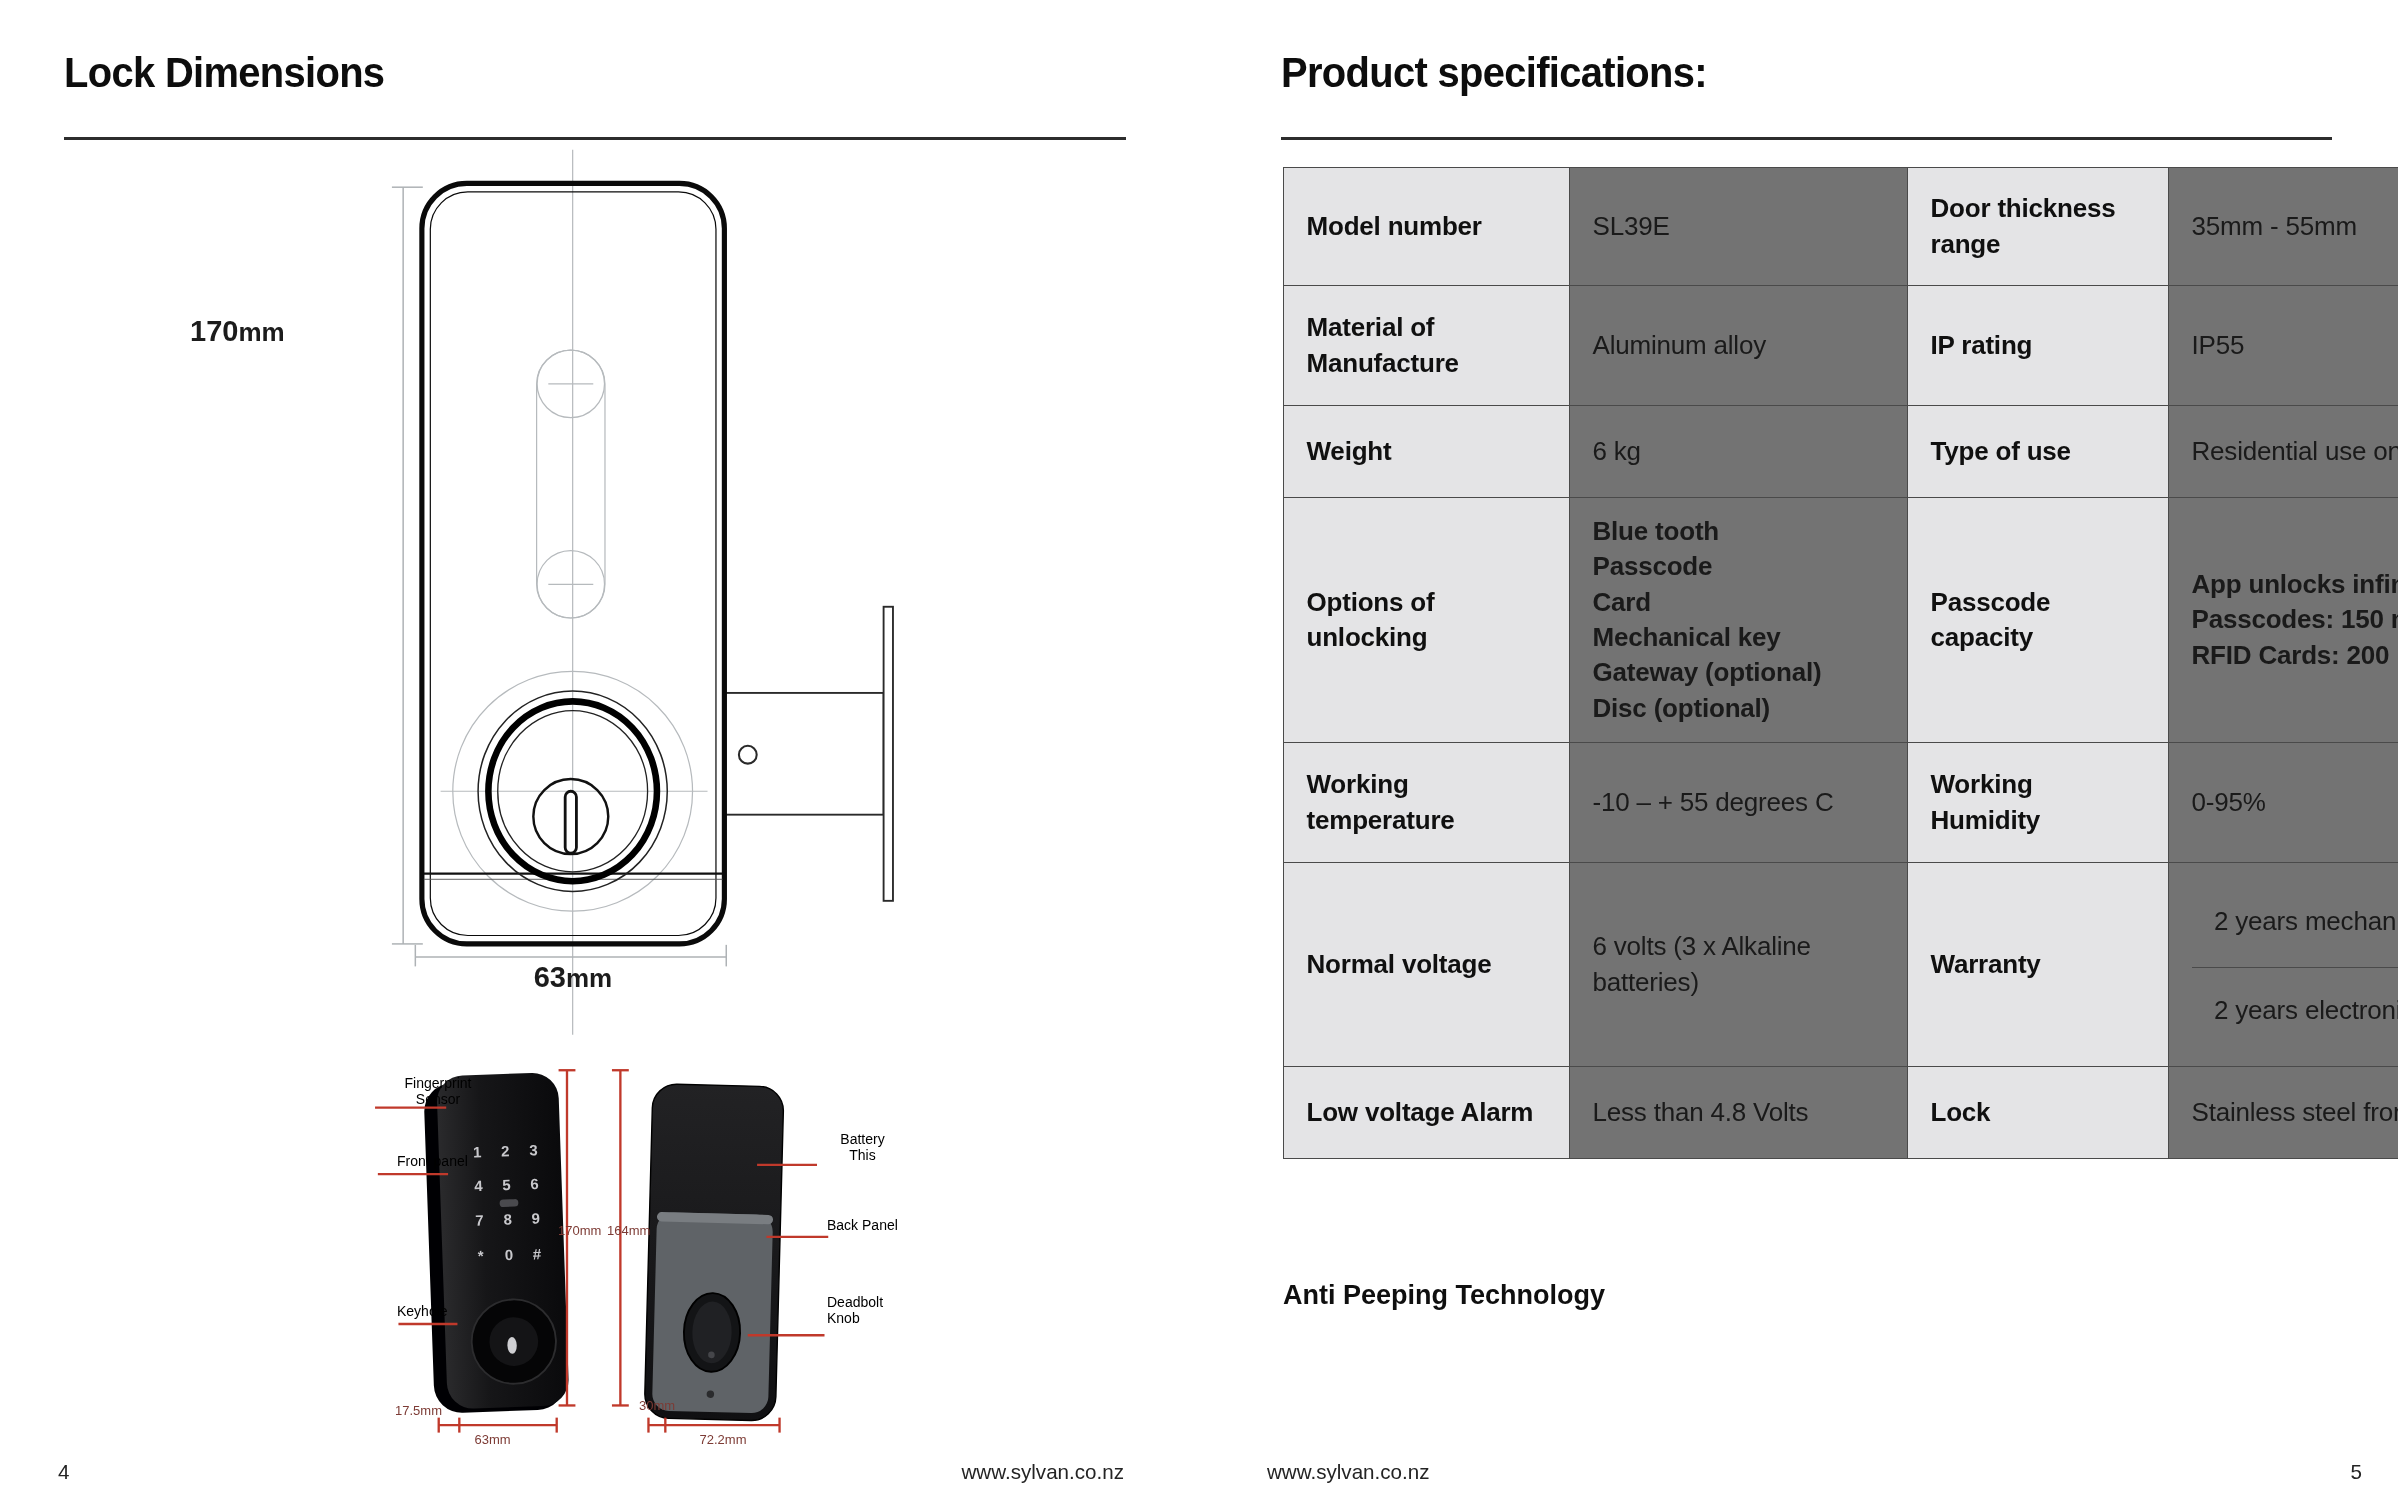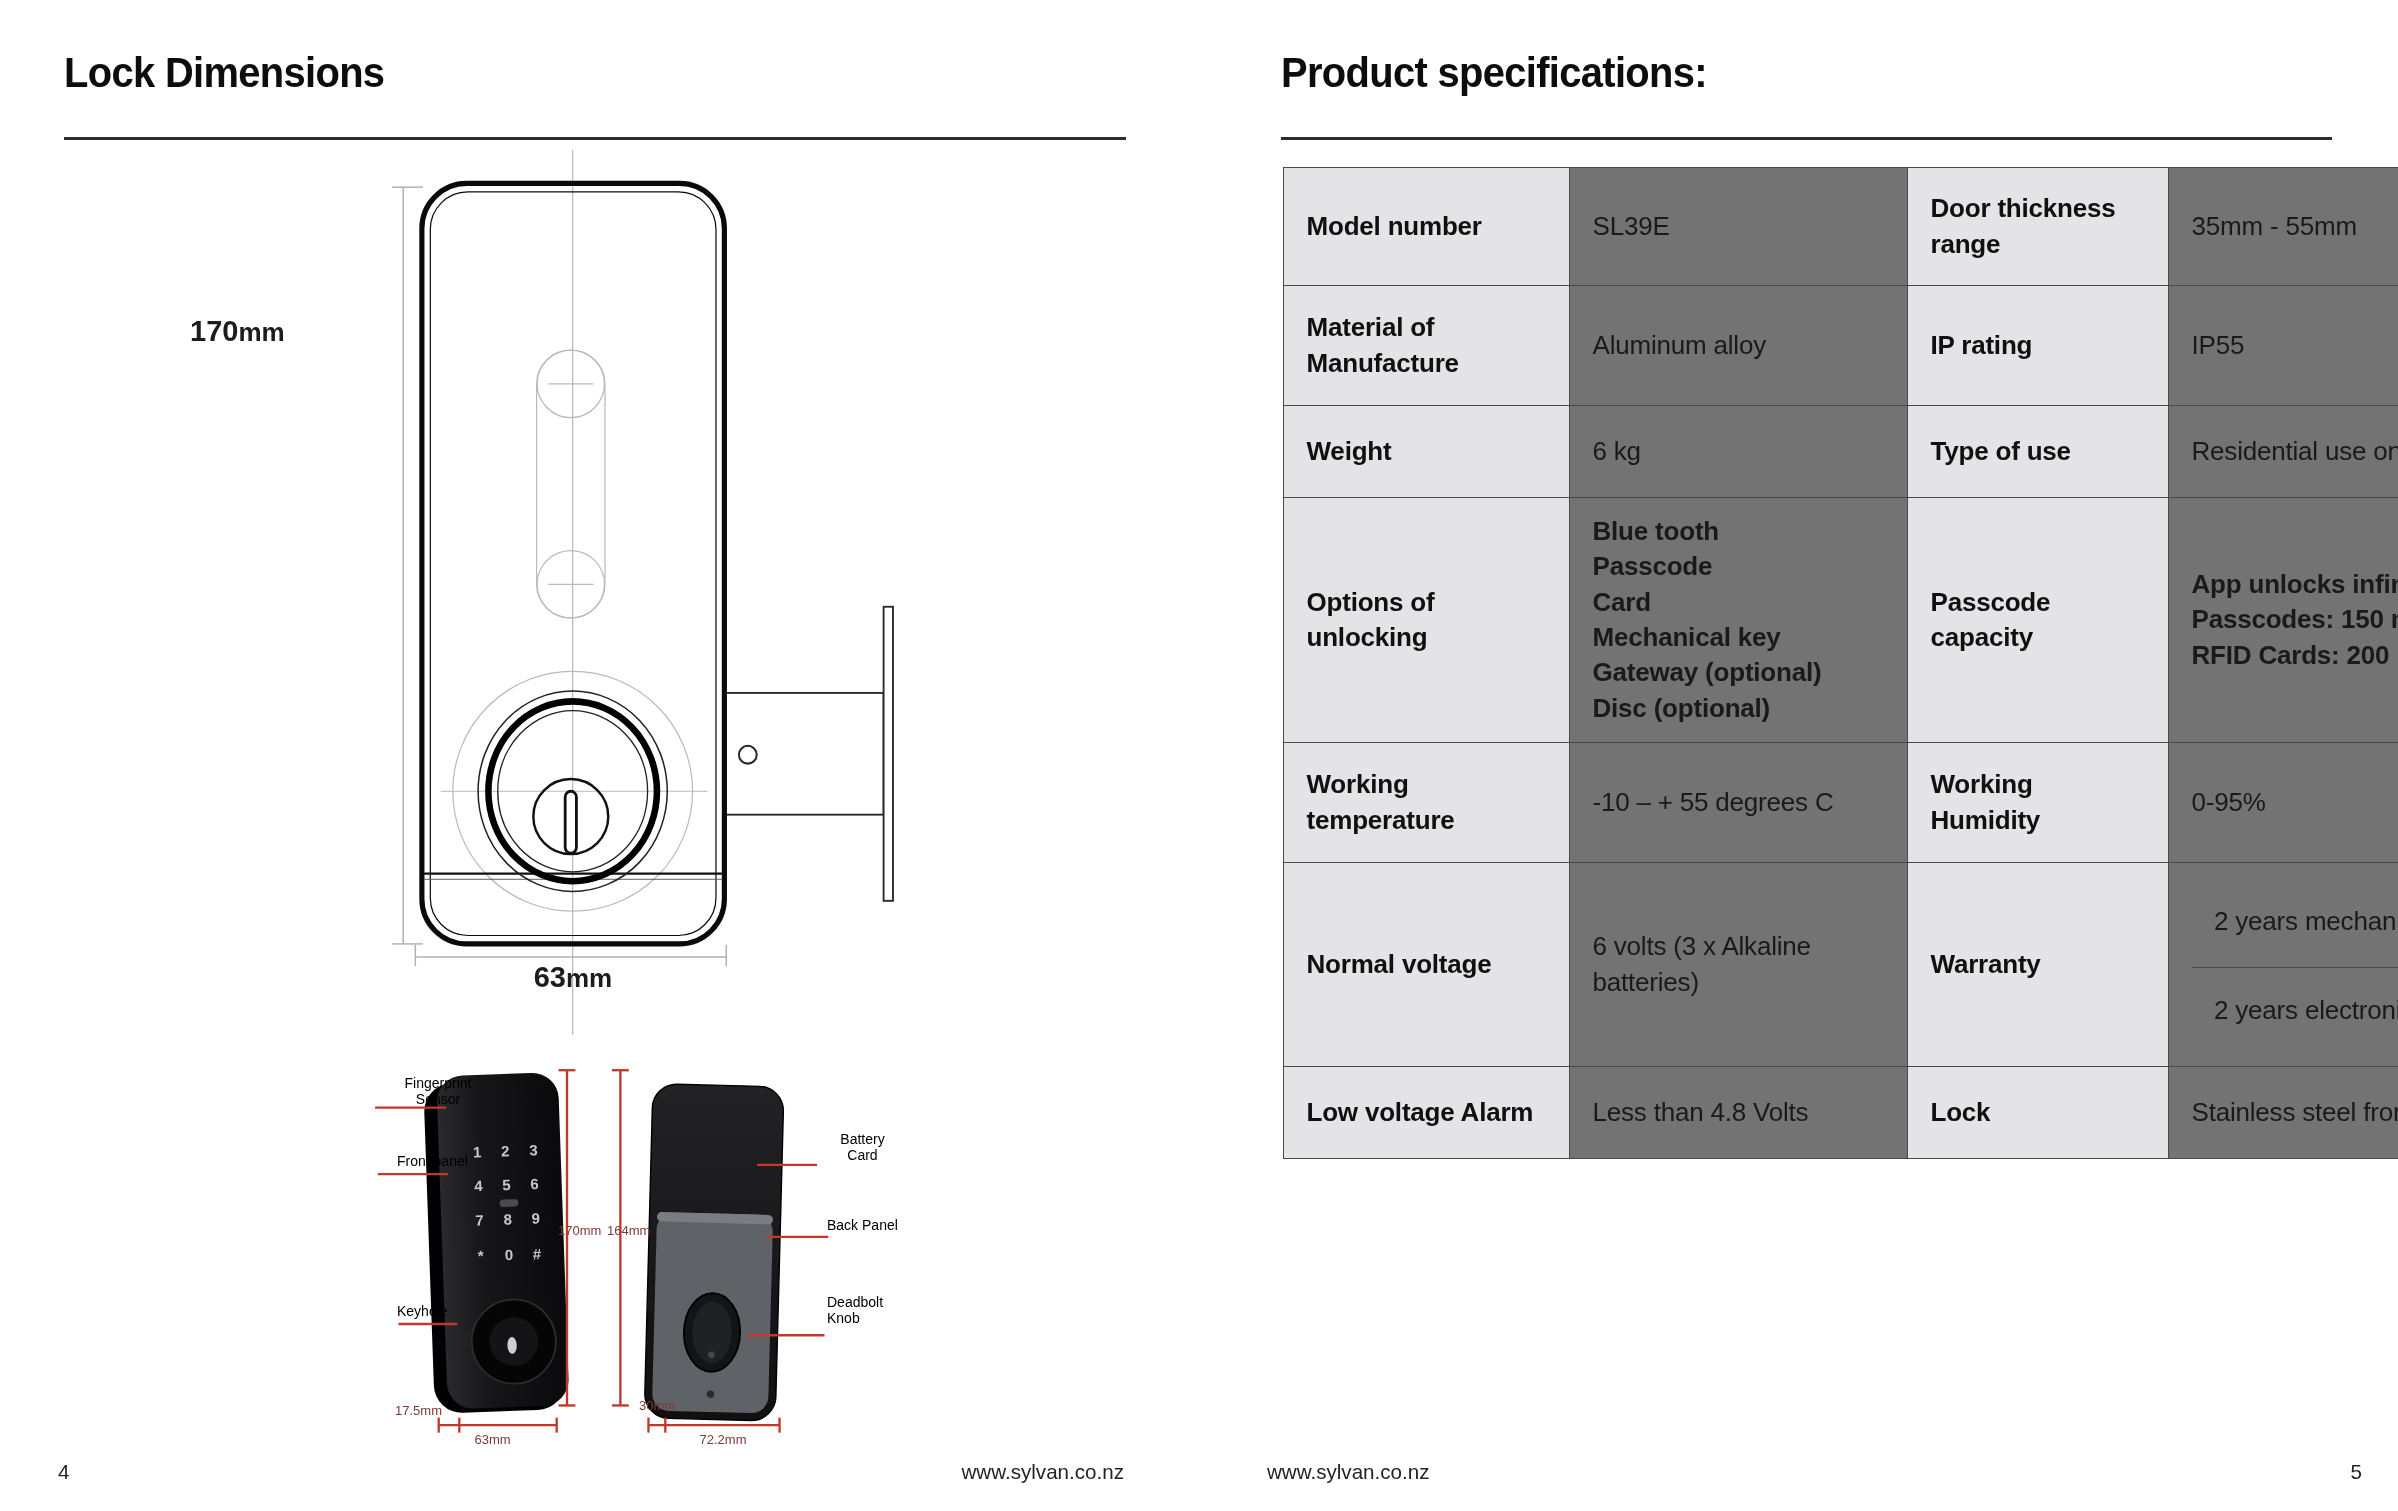--- a/index.html
+++ b/index.html
@@ -170,21 +170,21 @@
       <line x1="330" y1="383" x2="330" y2="399"></line>
       <line x1="452" y1="383" x2="452" y2="399"></line>
     </g>
   </svg>
 
   <div class="photo-label t-center" style="left:361px;top:1076px;width:82px;">Fingerprint
 Sensor</div>
   <div class="photo-label t-right" style="left:361px;top:1154px;width:82px;">Front panel</div>
   <div class="photo-label t-right" style="left:361px;top:1304px;width:82px;">Keyhole</div>
   <div class="photo-label t-center" style="left:791px;top:1132px;width:71px;">Battery
-Card</div>
+This</div>
   <div class="photo-label" style="left:791px;top:1218px;width:94px;">Back Panel</div>
   <div class="photo-label" style="left:791px;top:1295px;width:84px;">Deadbolt
 Knob</div>
 
   <div class="photo-dim" style="left:558px;top:1223px;">170mm</div>
   <div class="photo-dim" style="left:607px;top:1223px;">164mm</div>
   <div class="photo-dim" style="left:395px;top:1403px;">17.5mm</div>
   <div class="photo-dim t-center" style="left:457px;top:1432px;width:71px;">63mm</div>
   <div class="photo-dim" style="left:639px;top:1398px;">30mm</div>
   <div class="photo-dim t-center" style="left:676px;top:1432px;width:94px;">72.2mm</div>
@@ -249,18 +249,19 @@
     <tr class="r7">
       <td class="lbl c1">Low voltage Alarm</td>
       <td class="val c2">Less than 4.8 Volts</td>
       <td class="lbl c3">Lock</td>
       <td class="val c4">Stainless steel front</td>
     </tr>
   </tbody>
     </table>
 
   <div class="anti-block">
+    <div class="anti-heading">Anti Peeping Technology</div>
   </div>
 
   <div class="footer-text" style="left:68px;">www.sylvan.co.nz</div>
   <div class="footer-text" style="right:36px;">5</div>
 </div>
 
 
 </body></html>

